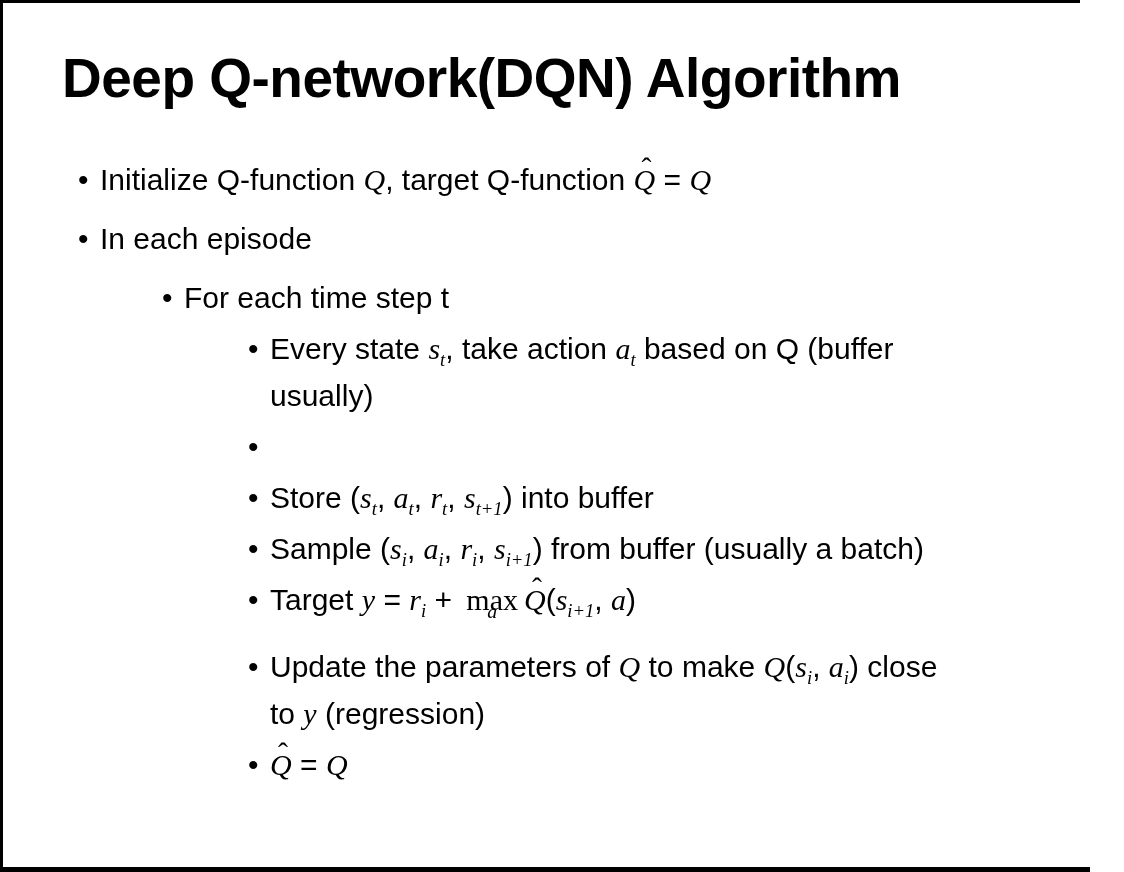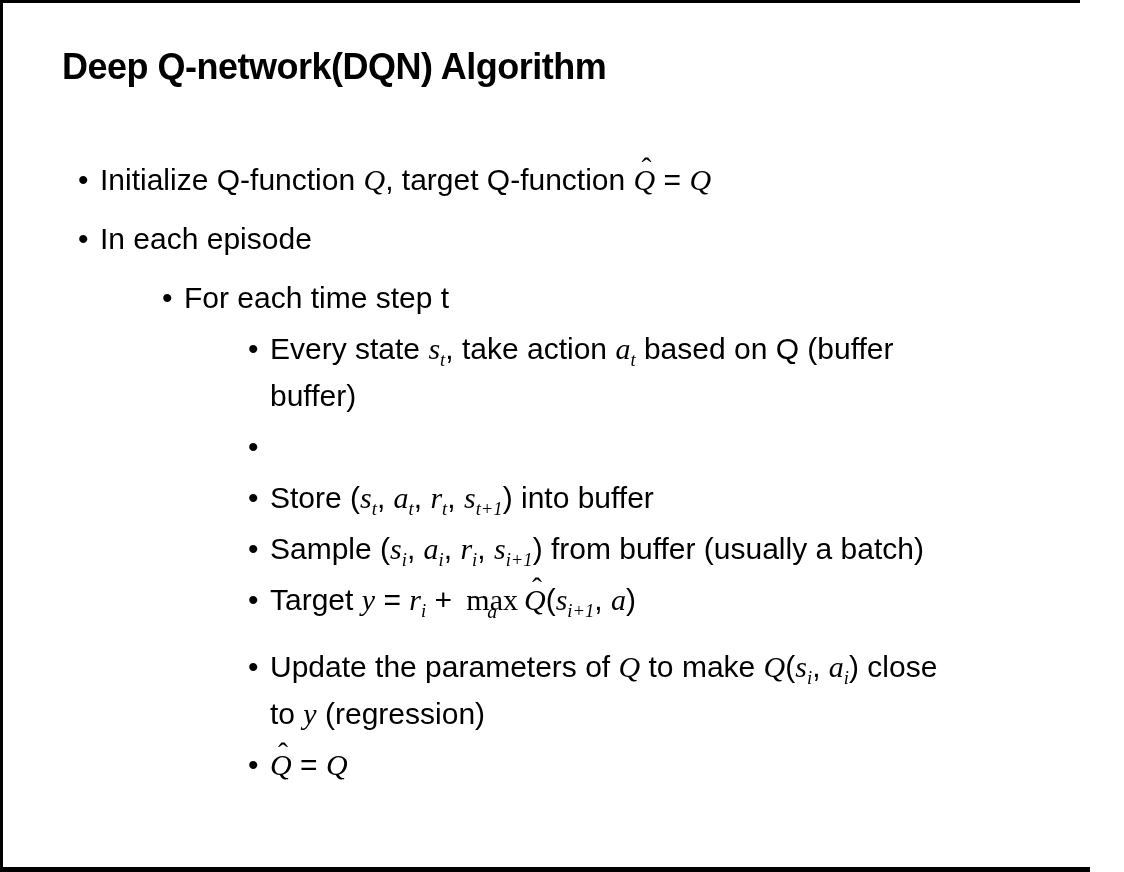--- a/index.html
+++ b/index.html
@@ -16,21 +16,21 @@
     color: #000000;
   }
   .border-left   { position: absolute; left: 0; top: 0; width: 3px; height: 872px; background: #000; }
   .border-top    { position: absolute; left: 0; top: 0; height: 3px; width: 1080px; background: #000; }
   .border-bottom { position: absolute; left: 0; bottom: 0; height: 5px; width: 1090px; background: #000; }
 
   .slide-title {
     position: absolute;
     left: 62px;
     top: 46px;
-    font-size: 36px;
+    font-size: 55px;
     font-weight: bold;
     letter-spacing: -0.5px;
     white-space: nowrap;
   }
 
   .bullet-list {
     position: absolute;
     left: 62px;
     top: 156px;
     width: 1032px;
@@ -101,21 +101,21 @@
     <div class="item lvl1">
       <span class="bullet-glyph">•</span>
       <span class="item-text"><span class="mtext">In each episode</span></span>
     </div>
     <div class="item lvl2">
       <span class="bullet-glyph">•</span>
       <span class="item-text"><span class="mtext">For each time step t</span></span>
     </div>
     <div class="item lvl3">
       <span class="bullet-glyph">•</span>
-      <span class="item-text"><span class="mtext">Every state </span><span class="mgroup"><span class="mvar">s</span><sub class="msub">t</sub></span><span class="mtext">, take action </span><span class="mgroup"><span class="mvar">a</span><sub class="msub">t</sub></span><span class="mtext"> based on Q (buffer</span><br><span class="mtext">buffer)</span></span>
+      <span class="item-text"><span class="mtext">Every state </span><span class="mgroup"><span class="mvar">s</span><sub class="msub">t</sub></span><span class="mtext">, take action </span><span class="mgroup"><span class="mvar">a</span><sub class="msub">t</sub></span><span class="mtext"> based on Q (buffer</span><br><span class="mtext">usually)</span></span>
     </div>
     <div class="item lvl3">
       <span class="bullet-glyph">•</span>
     </div>
     <div class="item lvl3">
       <span class="bullet-glyph">•</span>
       <span class="item-text"><span class="mtext">Store (</span><span class="mgroup"><span class="mvar">s</span><sub class="msub">t</sub></span><span class="mtext">, </span><span class="mgroup"><span class="mvar">a</span><sub class="msub">t</sub></span><span class="mtext">, </span><span class="mgroup"><span class="mvar">r</span><sub class="msub">t</sub></span><span class="mtext">, </span><span class="mgroup"><span class="mvar">s</span><sub class="msub">t+1</sub></span><span class="mtext">) into buffer</span></span>
     </div>
     <div class="item lvl3">
       <span class="bullet-glyph">•</span>

